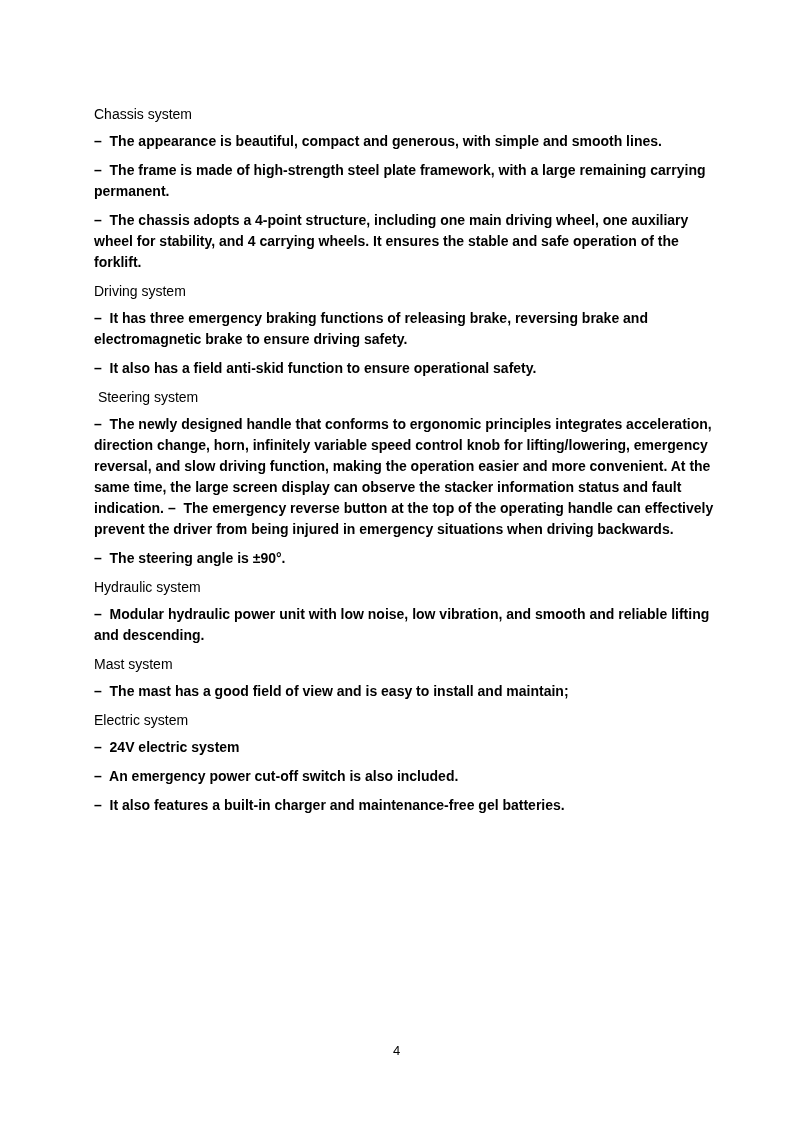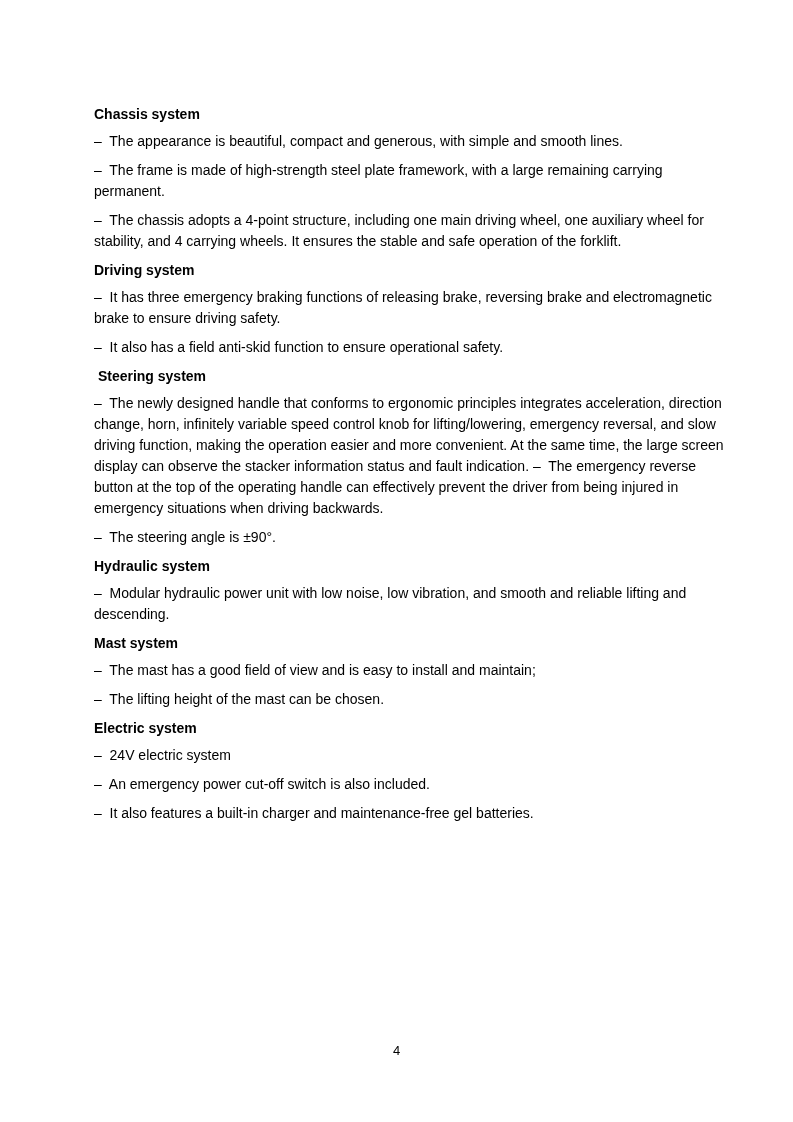--- a/index.html
+++ b/index.html
@@ -20,28 +20,29 @@
     position: absolute;
     left: 94px;
     top: 104px;
     width: 630px;
     font-size: 14px;
     line-height: 21px;
   }
   .section { margin: 0; }
   .section-heading {
     font-size: 14px;
-    font-weight: 700;
+    font-weight: 400;
     line-height: 21px;
     margin: 0 0 6px 0;
     white-space: pre-wrap;
   }
   .para {
     margin: 0 0 8px 0;
     white-space: pre-wrap;
+    font-weight: bold;
   }
   .page-footer {
     position: absolute;
     top: 1040px;
     left: 0;
     width: 793px;
     text-align: center;
     font-size: 13px;
     line-height: 21px;
   }
@@ -75,21 +76,20 @@
     </section>
 
     <section class="section">
       <h2 class="section-heading">Hydraulic system</h2>
       <p class="para">–  Modular hydraulic power unit with low noise, low vibration, and smooth and reliable lifting and descending.</p>
     </section>
 
     <section class="section">
       <h2 class="section-heading">Mast system</h2>
       <p class="para">–  The mast has a good field of view and is easy to install and maintain;</p>
-      <p class="para">–  The lifting height of the mast can be chosen.</p>
     </section>
 
     <section class="section">
       <h2 class="section-heading">Electric system</h2>
       <p class="para">–  24V electric system</p>
       <p class="para">–  An emergency power cut-off switch is also included.</p>
       <p class="para">–  It also features a built-in charger and maintenance-free gel batteries.</p>
     </section>
 
   </main>

